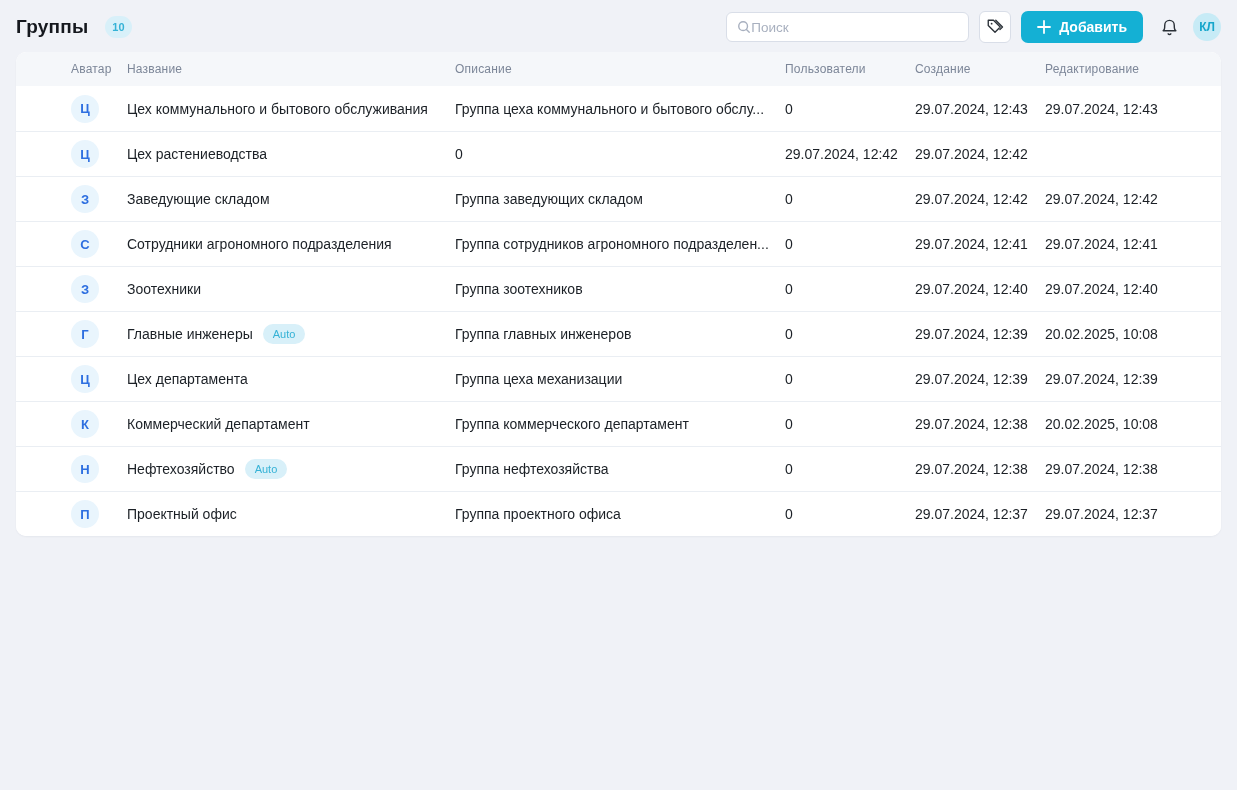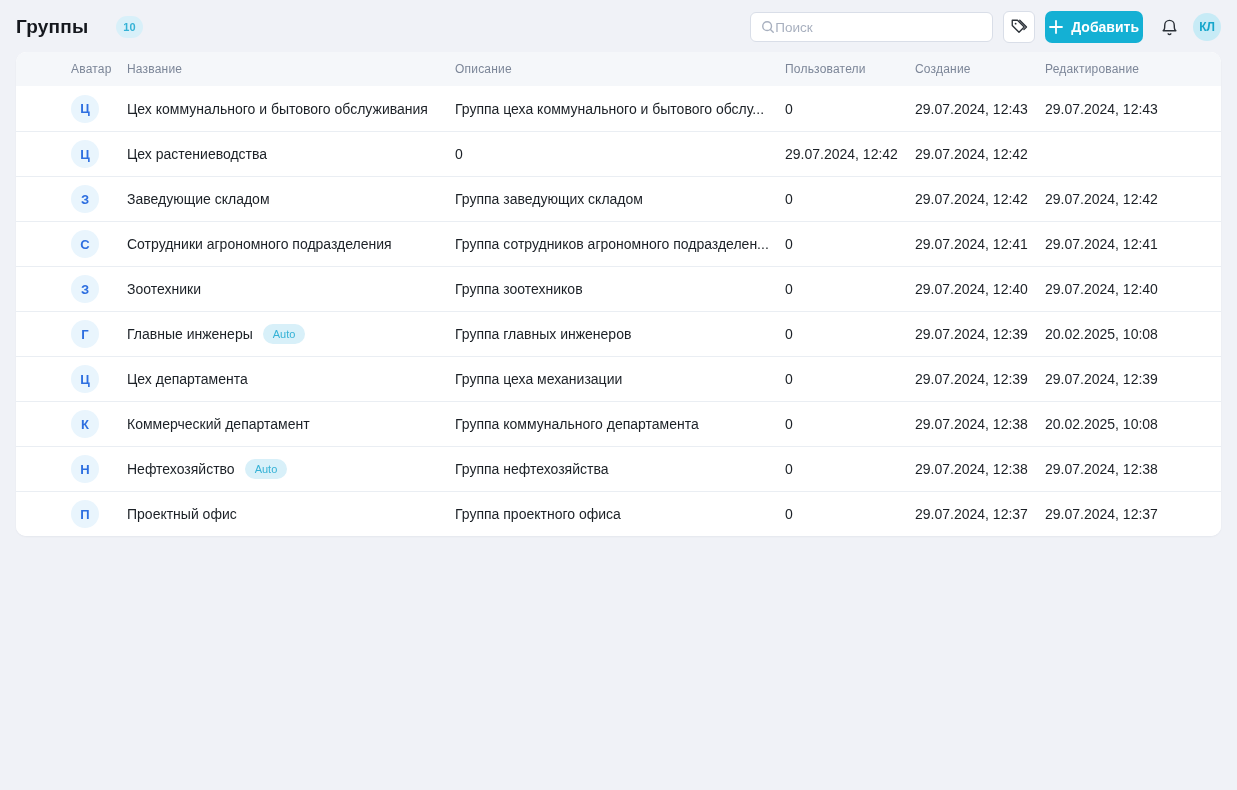--- a/index.html
+++ b/index.html
@@ -9,21 +9,21 @@
     background:#f0f2f7;
     color:#1b2026;
     overflow:hidden;
   }
 
   
   .topbar {
     display:flex; align-items:center; justify-content:space-between;
     padding:10px 16px 8px 16px; height:52px;
   }
-  .title-area { display:flex; align-items:center; gap:28px; }
+  .title-area { display:flex; align-items:center; gap:17px; }
   .page-title { font-size:19px; font-weight:bold; color:#15181e; letter-spacing:.2px; }
   .count-badge {
     background:#d8f0f9; color:#35b2d6;
     font-size:11px; font-weight:bold;
     min-width:24px; height:22px; padding:0 7px;
     border-radius:12px; display:inline-flex; align-items:center; justify-content:center;
   }
   .actions { display:flex; align-items:center; gap:10px; }
   .search-box {
     display:flex; align-items:center; 
@@ -37,21 +37,21 @@
     font-size:13.5px; color:#3a414d; background:transparent;
   }
   .search-box input::placeholder { color:#a8b0bf; }
   .icon-btn {
     width:32px; height:32px; background:#fff;
     border:1px solid #d9dee8; border-radius:6px;
     display:flex; align-items:center; justify-content:center; cursor:pointer;
   }
   .add-btn {
     display:flex; align-items:center; gap:8px;
-    height:32px; padding:0 4px;
+    height:32px; padding:0 16px;
     background:#14b0d4; border:none; border-radius:7px;
     color:#fff; font-family:"Liberation Sans", sans-serif;
     font-size:14px; font-weight:bold; cursor:pointer;
   }
   .bell-btn {
     background:transparent; border:none; cursor:pointer;
     display:flex; align-items:center; justify-content:center;
     width:28px; height:28px; margin-left:2px;
   }
   .user-avatar {
@@ -270,21 +270,21 @@
   <div class="grid-row trow">
     <div class="cell">
       <span class="row-avatar">
         <span>К</span>
       </span>
     </div>
     <div class="cell name-cell">
       <span>Коммерческий департамент</span>
 
     </div>
-    <div class="cell">Группа коммунального департамента</div>
+    <div class="cell">Группа коммерческого департамент</div>
     <div class="cell">0</div>
     <div class="cell">29.07.2024, 12:38</div>
     <div class="cell">20.02.2025, 10:08</div>
   </div>
 
   <div class="grid-row trow">
     <div class="cell">
       <span class="row-avatar">
         <span>Н</span>
       </span>

